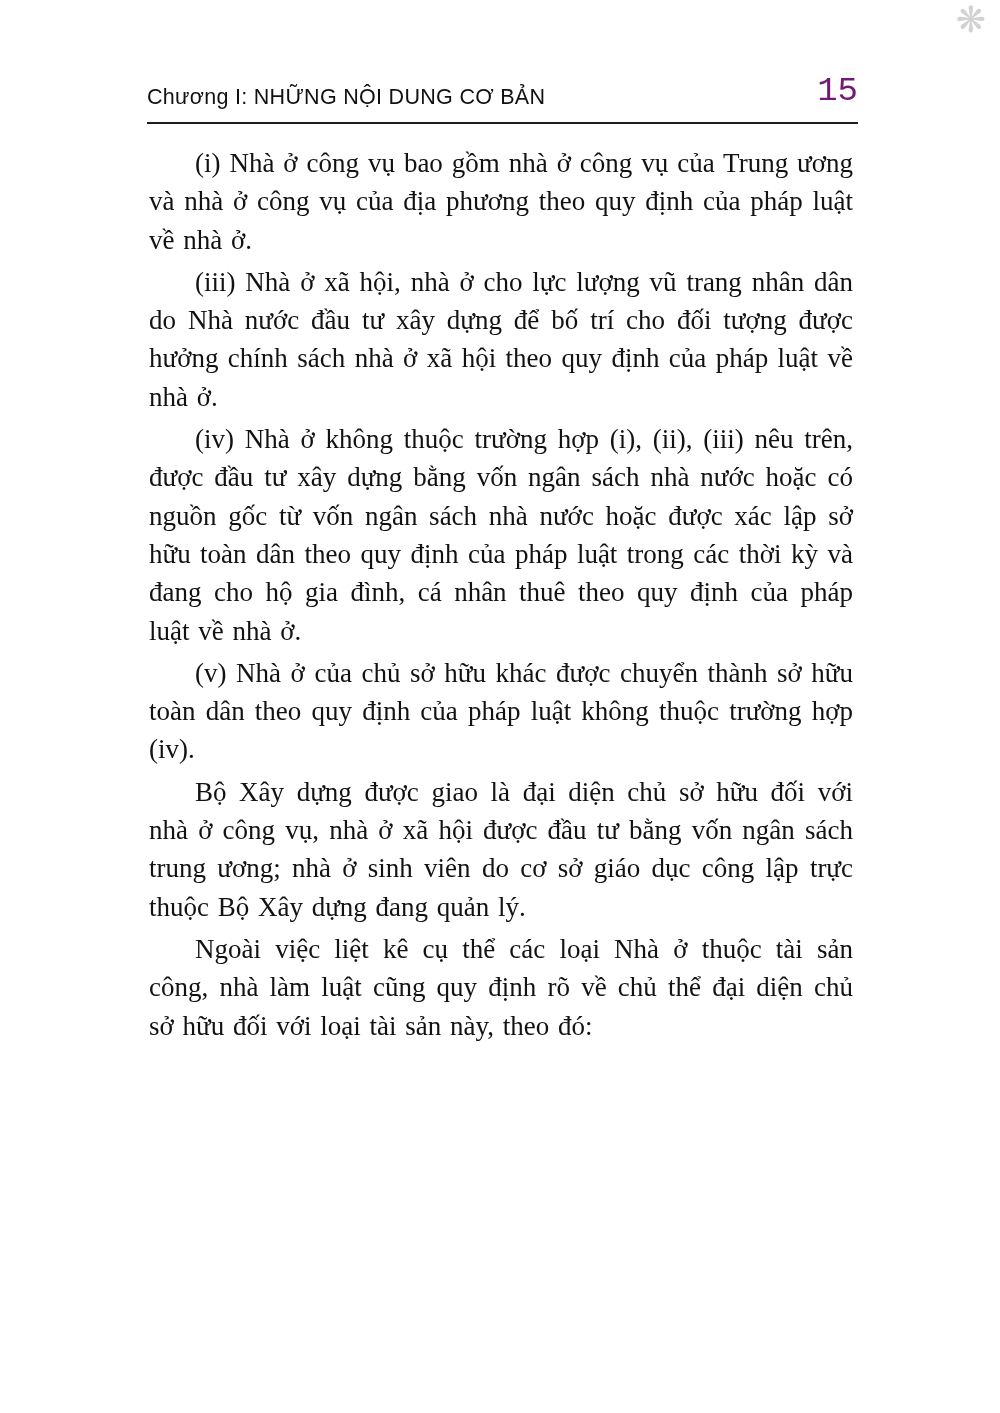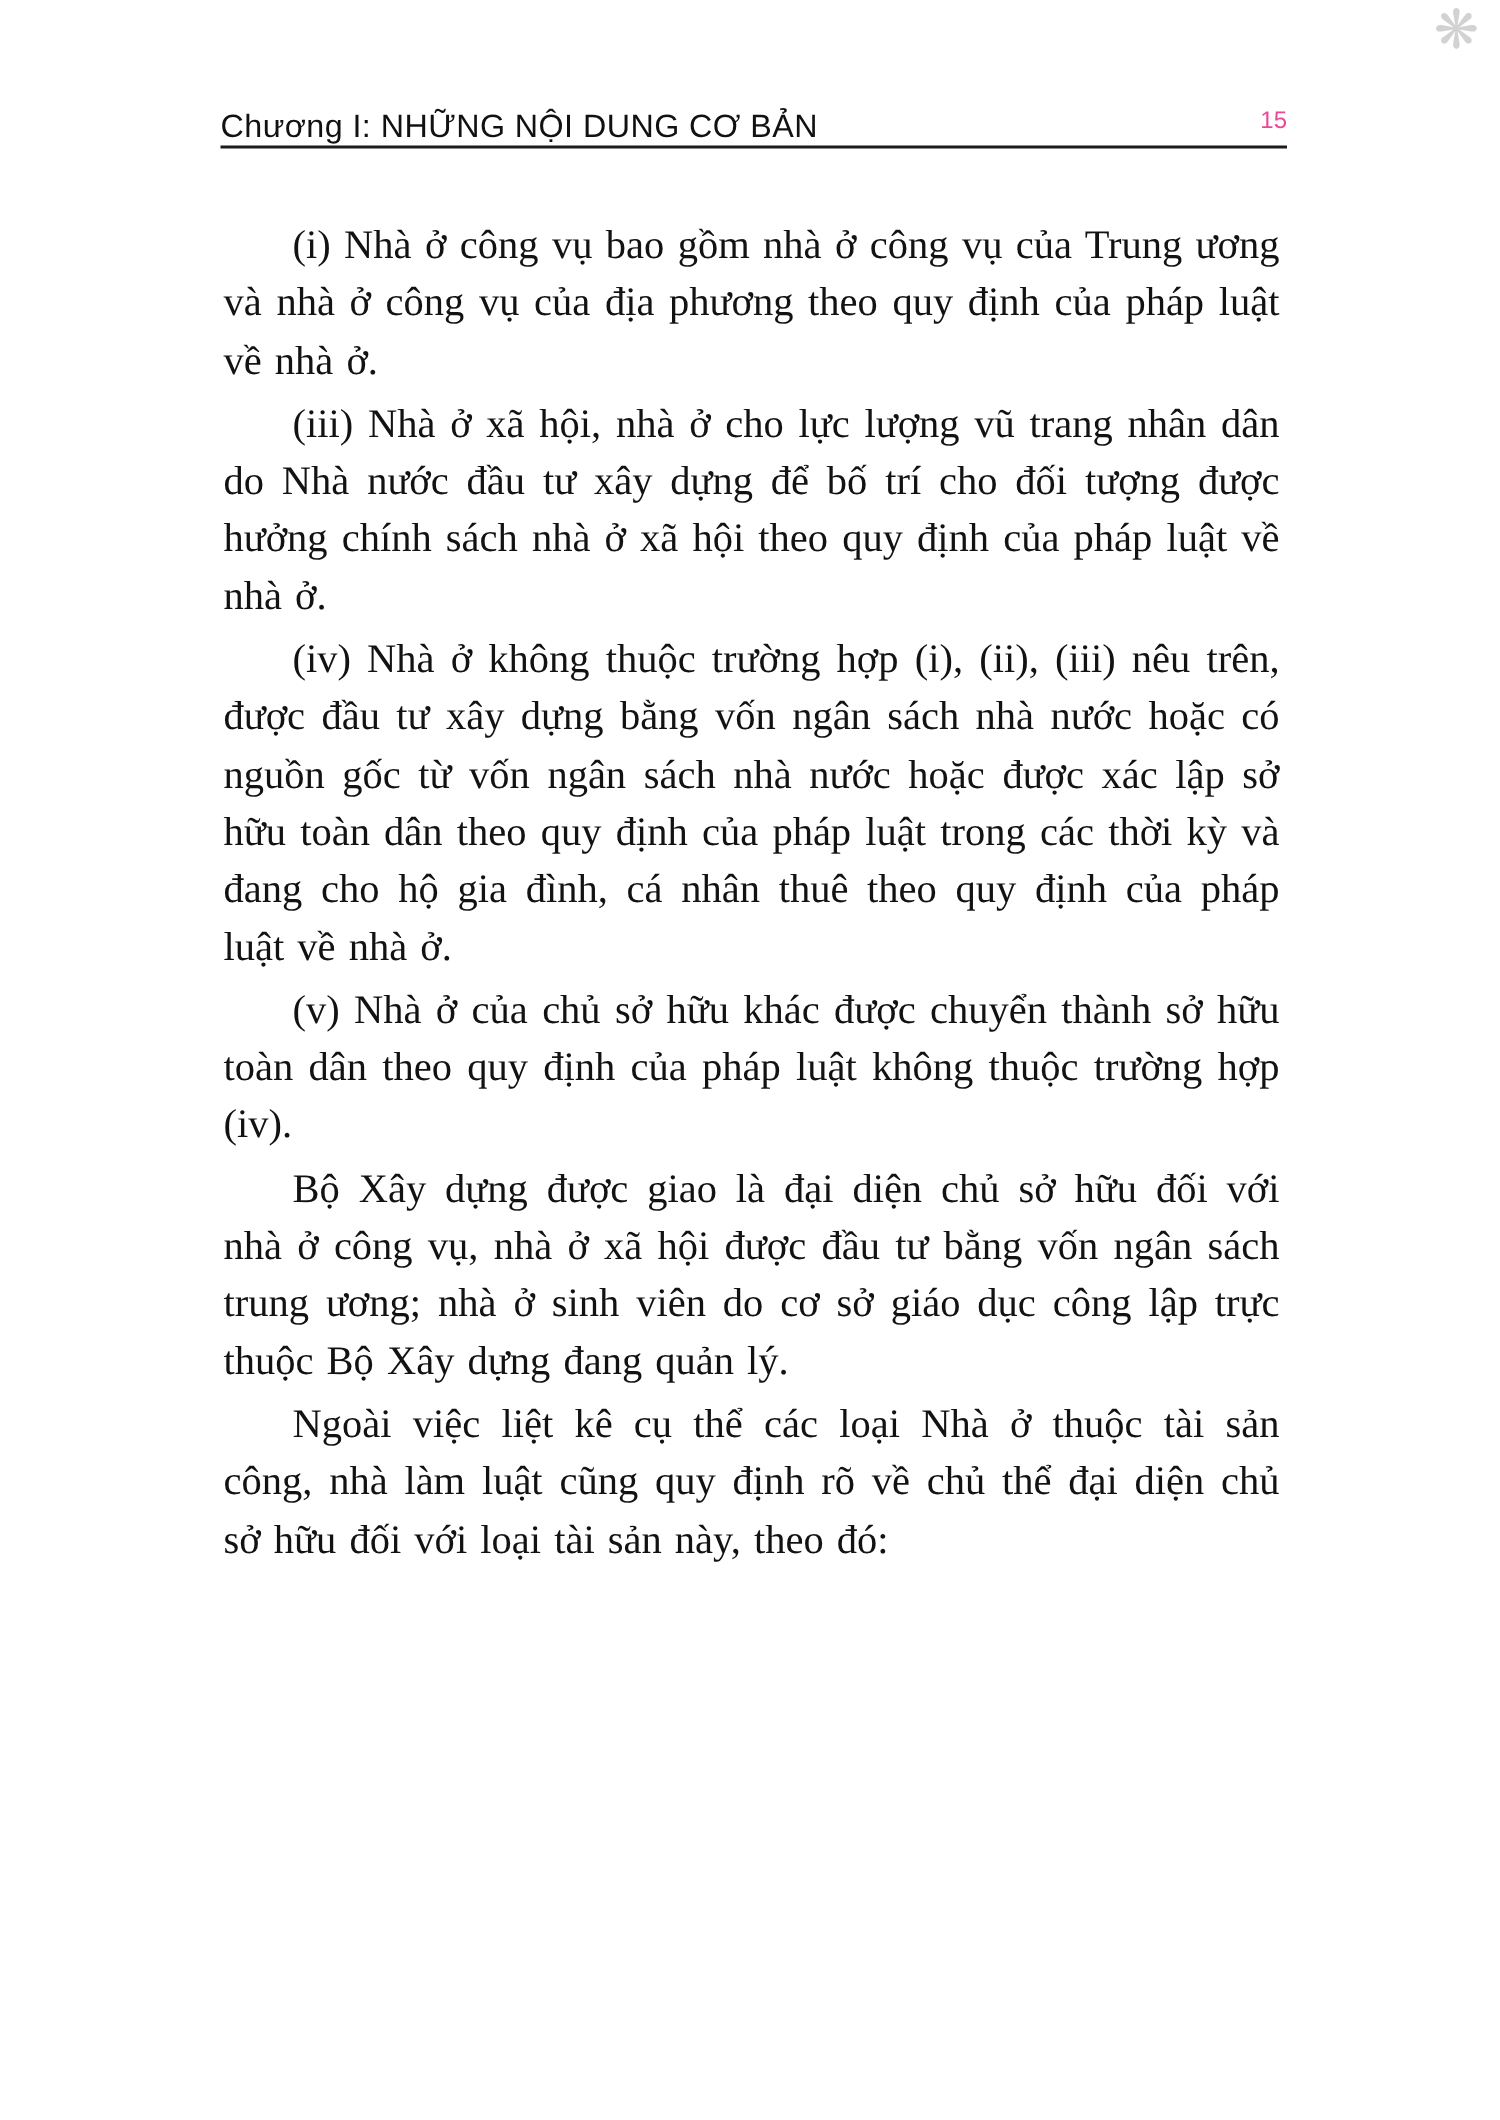--- a/index.html
+++ b/index.html
@@ -24,34 +24,35 @@
     line-height: 1;
     user-select: none;
   }
   .header {
     position: absolute;
     top: 72px;
     left: 147px;
     right: 142px;
     display: flex;
     justify-content: space-between;
-    align-items: flex-start;
+    align-items: flex-end;
     border-bottom: 2px solid #1c1c1c;
+    padding-bottom: 12px;
   }
   .chapter-title {
     font-family: "Liberation Sans", sans-serif;
     font-size: 21.5px;
     letter-spacing: 0.3px;
     color: #111111;
     white-space: nowrap;
   }
   .page-number {
-    font-family: Liberation Sans, sans-serif;
-    font-size: 16px;
-    color: #ec4899;
+    font-family: Liberation Mono, monospace;
+    font-size: 34px;
+    color: #701a75;
   }
   .body-text {
     position: absolute;
     top: 140px;
     left: 145px;
     right: 143px;
     color: #121212;
   }
   .body-text p {
     margin: 4px;

